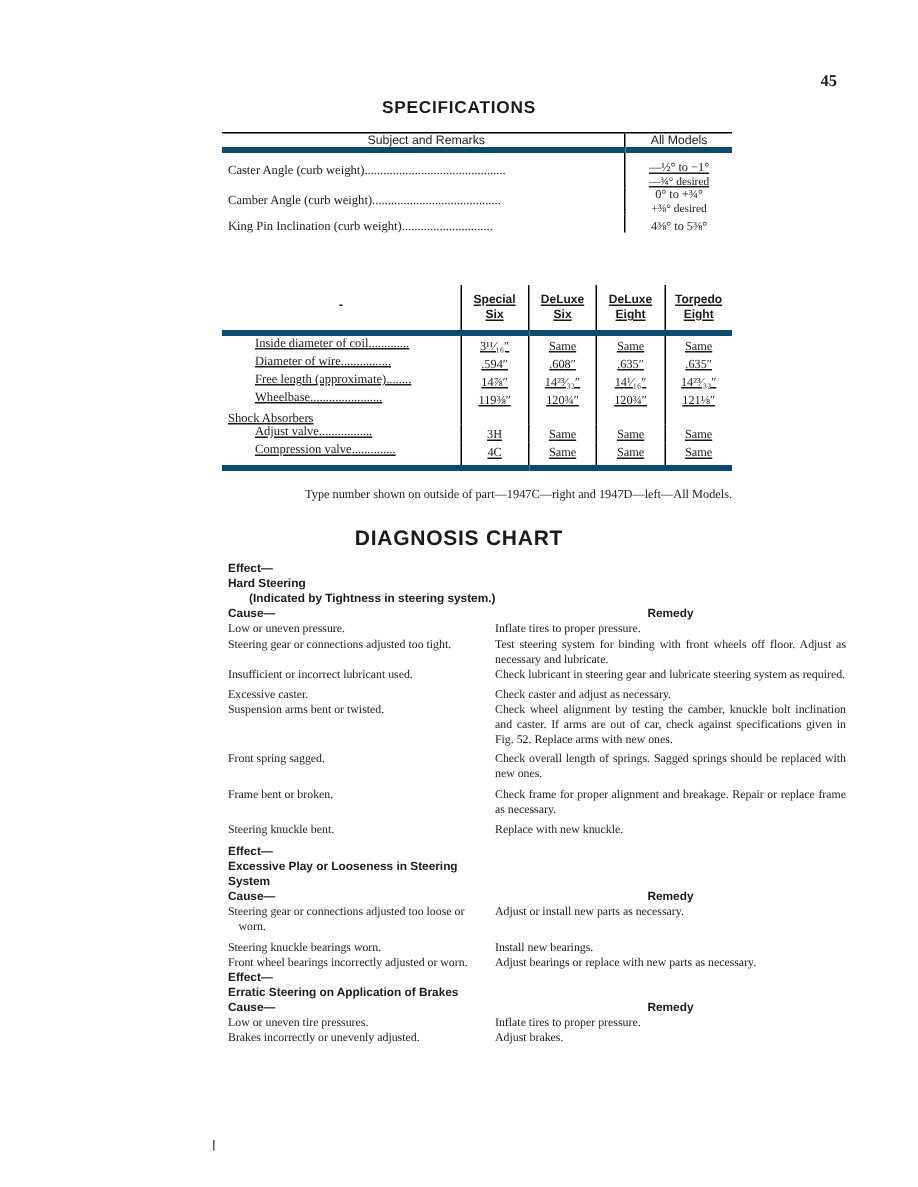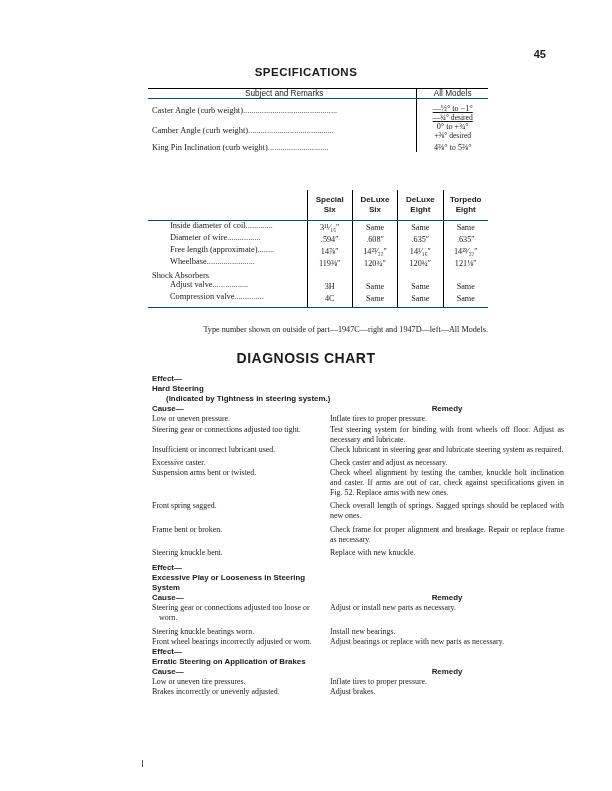--- a/index.html
+++ b/index.html
@@ -16,23 +16,23 @@
   }
   .page {
     position: absolute;
     left: 0; top: 0;
     width: 612px;
     height: 791px;
     overflow: hidden;
   }
   .page-number {
     position: absolute;
-    right: 66px;
+    right: 54px;
     top: 48px;
-    font-family: Liberation Sans, sans-serif;
+    font-family: Liberation Serif, serif;
     font-weight: bold;
     font-size: 11px;
   }
   .spec-title {
     position: absolute;
     left: 0; right: 0;
     top: 66px;
     text-align: center;
     font-family: "Liberation Sans", sans-serif;
     font-weight: bold;
@@ -50,21 +50,21 @@
   table.spec {
     border-collapse: collapse;
     width: 100%;
   }
   table.spec td, table.spec th {
     padding: 0;
     vertical-align: top;
     font-weight: normal;
   }
   .rule-top { border-top: 1px solid #000; }
-  .rule-bot { border-bottom: 1px solid #0c4a6e; }
+  .rule-bot { border-bottom: 4px solid #0c4a6e; }
   .hdr-row td {
     text-align: center;
     font-family: "Liberation Sans", sans-serif;
     font-weight: bold;
     font-size: 8.2px;
     padding: 4px 0 4px 0;
   }
   .vline { border-left: 1px solid #000; }
   .col-subject {
     width: 268px;
@@ -96,20 +96,21 @@
   .spring-block {
     position: absolute;
     left: 148px;
     top: 190px;
     width: 340px;
     font-size: 8.4px;
   }
   table.spring {
     border-collapse: collapse;
     width: 100%;
+    text-decoration: underline;
   }
   table.spring td {
     padding: 0;
     vertical-align: top;
   }
   table.spring .head td {
     font-family: "Liberation Sans", sans-serif;
     font-weight: bold;
     font-size: 8px;
     text-align: center;

